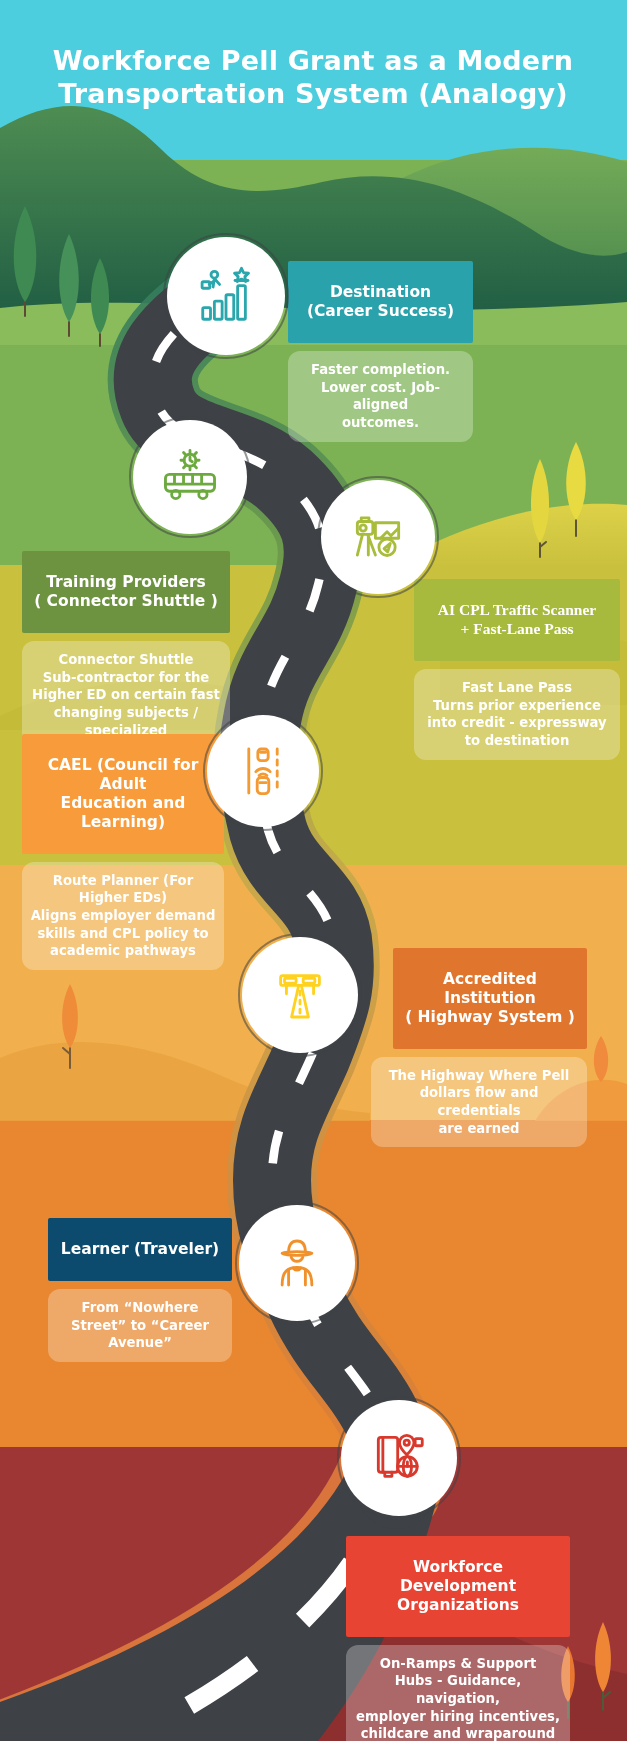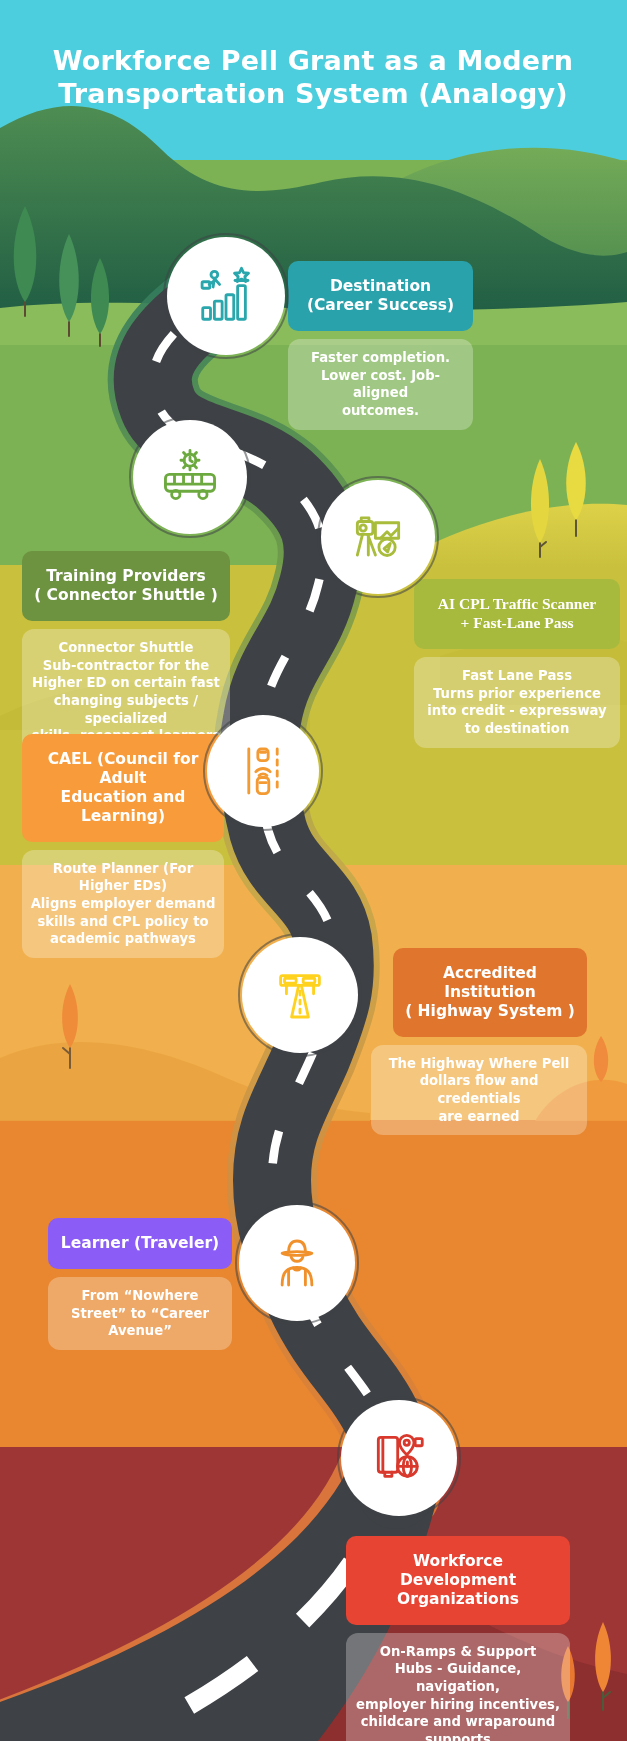--- a/index.html
+++ b/index.html
@@ -18,29 +18,29 @@
   .c1{left:170px;top:240px;width:112px;height:112px;}
   .c2{left:136px;top:423px;width:108px;height:108px;}
   .c3{left:324px;top:483px;width:108px;height:108px;}
   .c4{left:210px;top:718px;width:106px;height:106px;}
   .c5{left:245px;top:940px;width:110px;height:110px;}
   .c6{left:242px;top:1208px;width:110px;height:110px;}
   .c7{left:344px;top:1403px;width:110px;height:110px;}
 
   .box{position:absolute;z-index:5;text-align:center;}
   .box-header{color:#fff;font-weight:700;font-size:15.5px;line-height:1.22;
-              padding:16px 8px;border-radius:10px;white-space:pre-line;}
+              padding:22px 8px;border-radius:2px;white-space:pre-line;}
   .box-body{margin-top:8px;color:#fff;font-weight:600;font-size:13.2px;line-height:1.34;
             padding:10px 6px;border-radius:12px;background:rgba(255,255,255,.28);white-space:pre-line;}
   .b1{left:288px;top:261px;width:185px;}   .m1 .box-header{background:#2aa2ac;}
   .b2{left:22px; top:551px;width:208px;}   .m2 .box-header{background:#6d9240;}
   .b3{left:414px;top:579px;width:206px;}   .m3 .box-header{background:#a8ba3e;font-family:Liberation Serif, serif;}
   .b4{left:22px; top:734px;width:202px;}   .m4 .box-header{background:#f79b3b;}
   .b5{left:371px;top:948px;width:216px;}   .m5 .box-header{background:#e0762d;margin-left:22px;}
-  .b6{left:48px; top:1218px;width:184px;}  .m6 .box-header{background:#8b5cf6;}
+  .b6{left:48px; top:1218px;width:184px;}  .m6 .box-header{background:#0c4a6e;}
   .b7{left:346px;top:1536px;width:224px;}  .m7 .box-header{background:#e74434;}
 </style>
 </head>
 <body>
 
 <div class="canvas">
 
   <svg class="bg" viewBox="0 0 627 1741">
     <defs>
       <path id="poplar" d="M0,0 C-9,-8 -11,-26 0,-40 C11,-26 9,-8 0,0 Z"></path>

